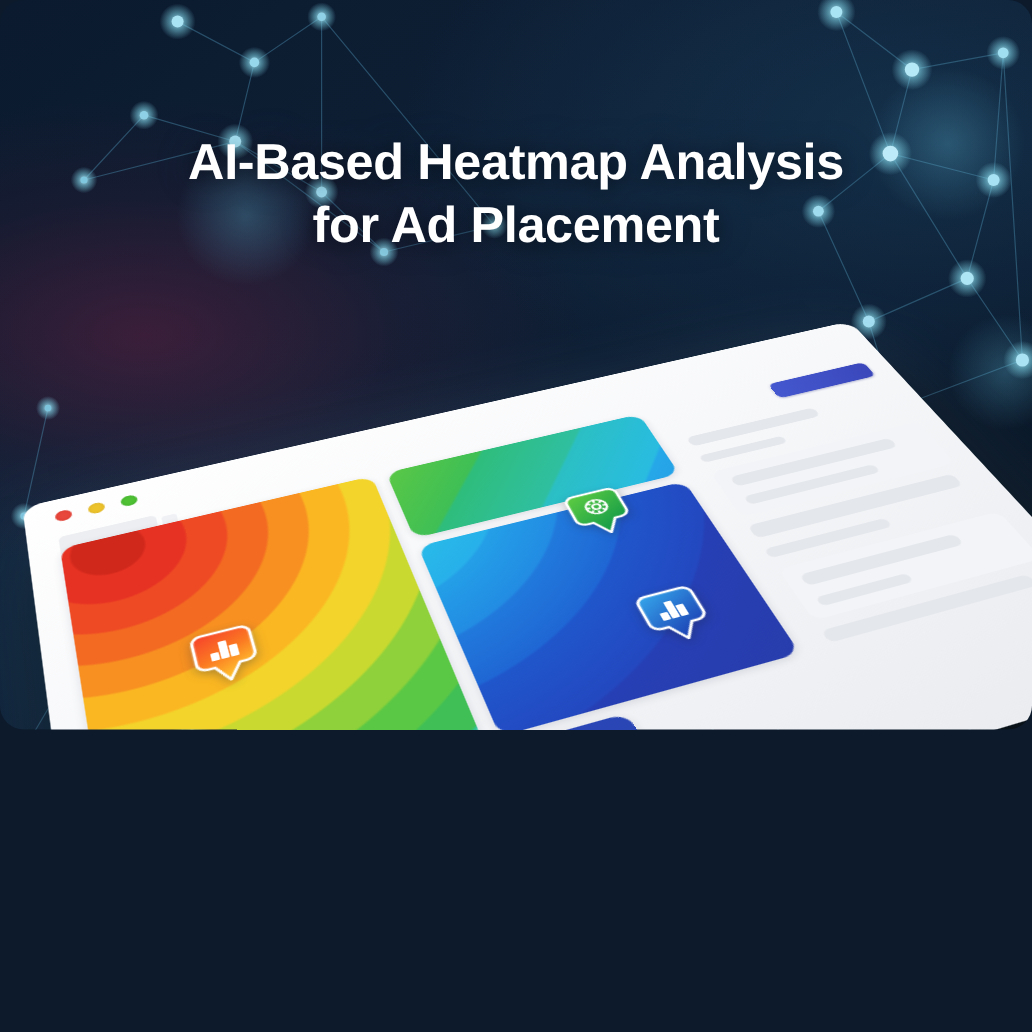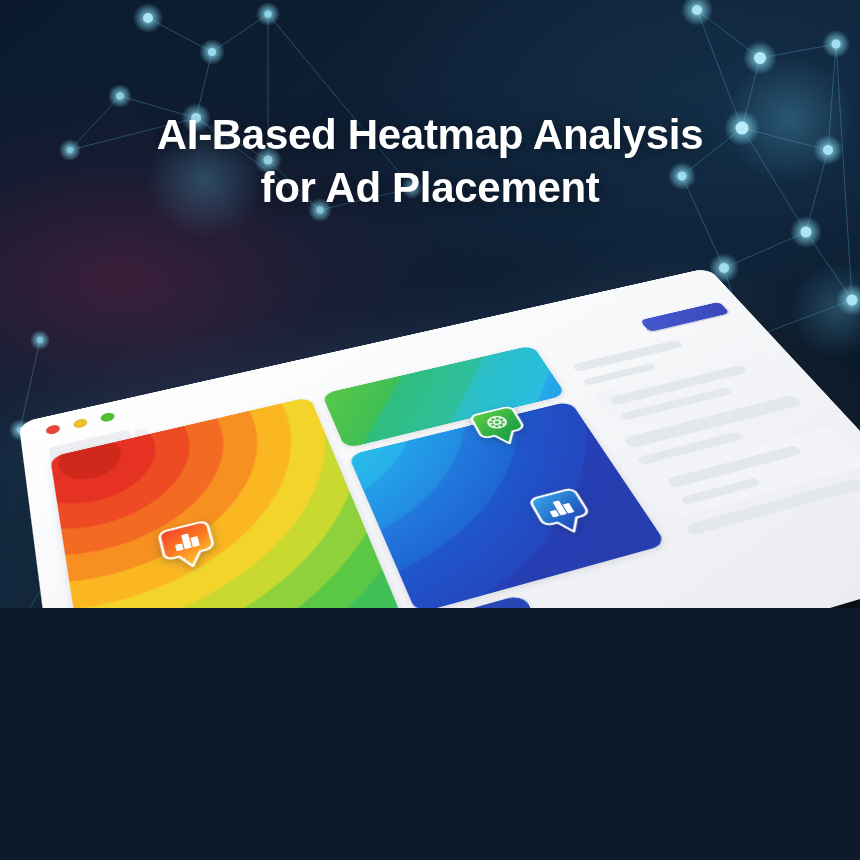--- a/index.html
+++ b/index.html
@@ -12,20 +12,21 @@
 
   
   #stage {
     position:absolute; inset:0; width:860px; height:608px;
     overflow:hidden;
     background:
       radial-gradient(ellipse 60% 45% at 14% 46%, rgba(96,30,62,.55) 0%, rgba(60,24,50,.22) 42%, rgba(12,26,44,0) 72%),
       radial-gradient(ellipse 70% 55% at 88% 18%, rgba(26,62,92,.55) 0%, rgba(14,34,54,0) 70%),
       radial-gradient(ellipse 80% 60% at 16% 88%, rgba(20,52,78,.45) 0%, rgba(12,26,44,0) 72%),
       linear-gradient(142deg, #0b1a2e 0%, #0e2036 40%, #0b1b2f 70%, #08141f 100%);
+    border-radius: 20px;
   }
   #netsvg { position:absolute; inset:0; }
 
   
   .title {
     position:absolute; left:0; right:0; top:108px;
     text-align:center; z-index:6;
     color:#fff; font-weight:bold;
     font-size:42px; line-height:1.27;
     letter-spacing:-0.3px;

